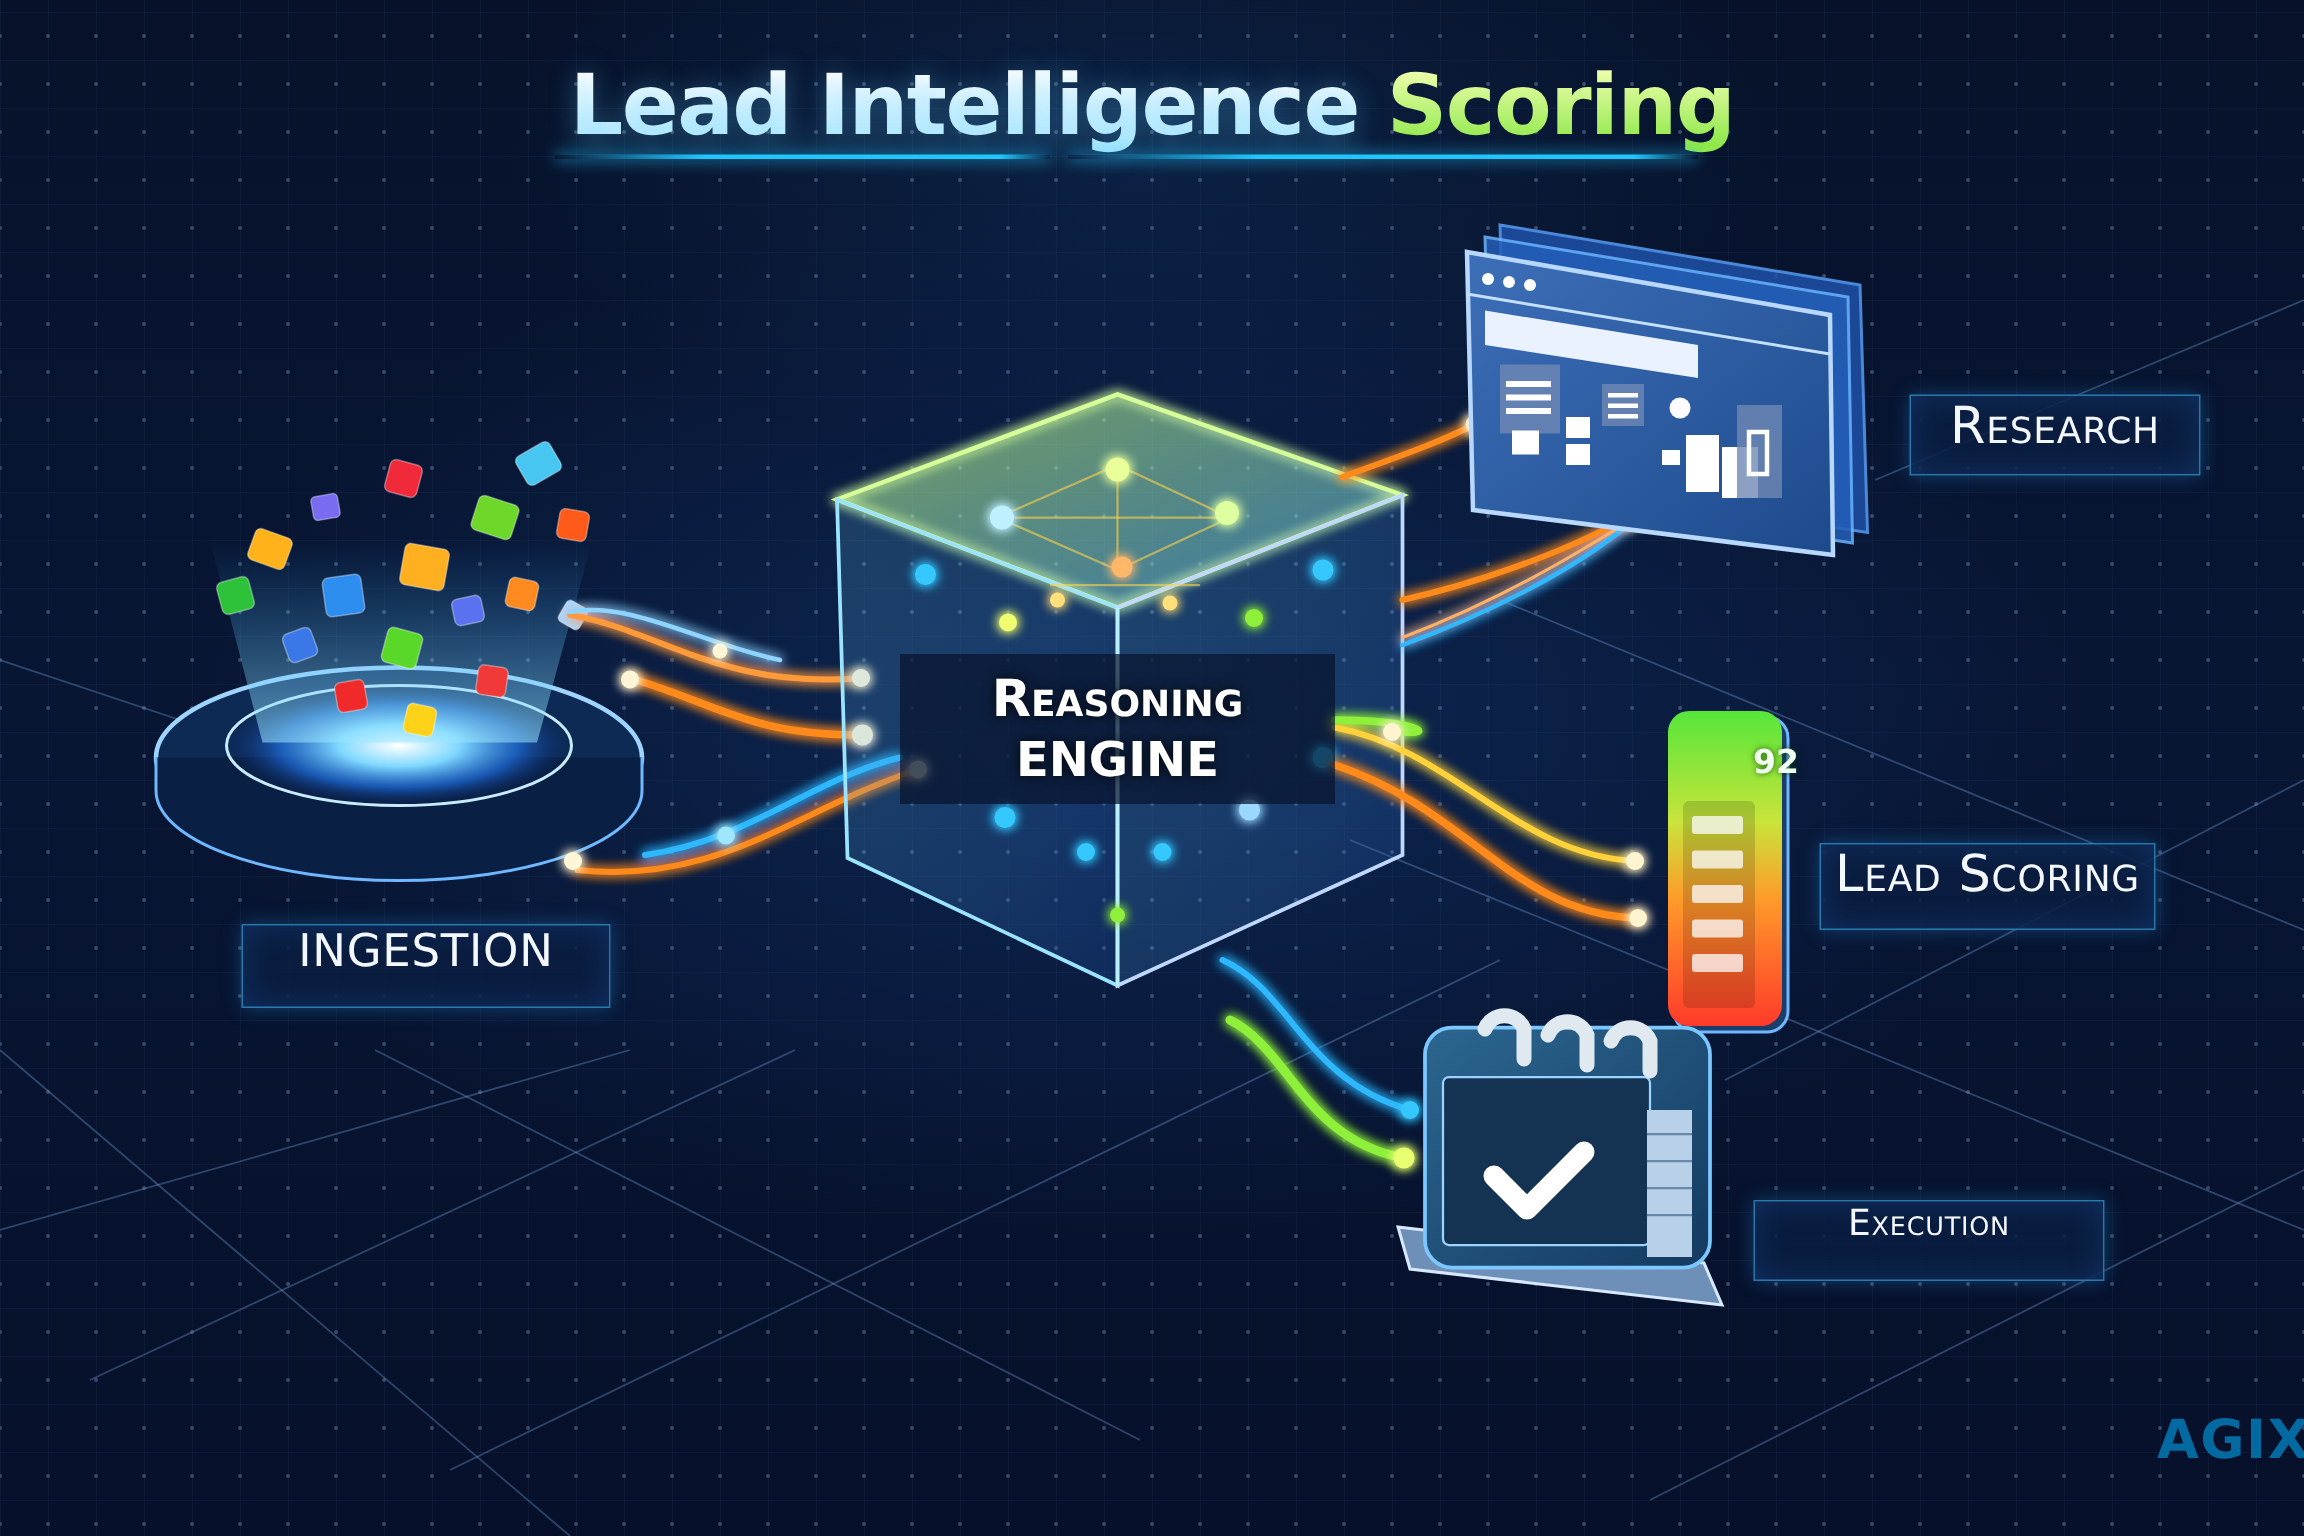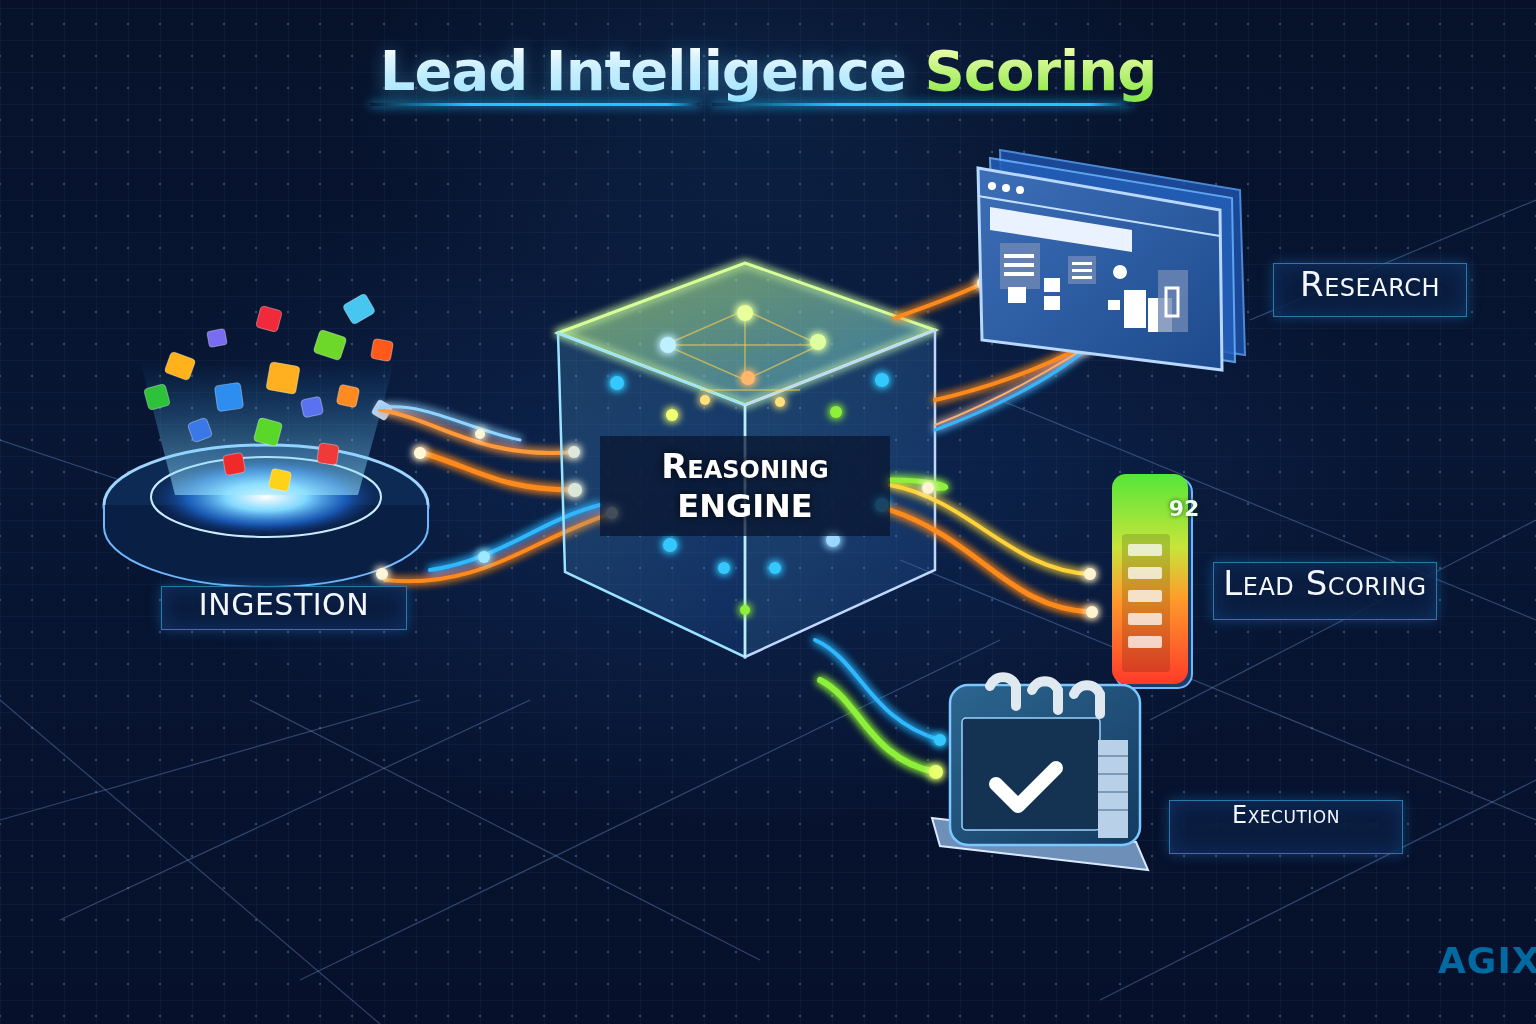--- a/index.html
+++ b/index.html
@@ -314,21 +314,21 @@
   </g>
 </svg>
 
 <div class="title">
   <span class="t1">Lead Intelligence</span>
   <span class="t2">Scoring</span>
 </div>
 <div class="title-rule" style="left:370px; width:330px;"></div>
 <div class="title-rule" style="left:712px; width:420px;"></div>
 
-<div class="label" style="left:128px; top:586px; width:246px; height:44px; font-size:30px;">
+<div class="label" style="left:128px; top:616px; width:246px; height:56px; font-size:30px;">
   <span>INGESTION</span>
 </div>
 
 <div class="engine-label">
   <span class="ln1">Reasoning</span>
   <span>ENGINE</span>
 </div>
 
 <div class="label smallcaps" style="left:1240px; top:263px; width:194px; height:54px; font-size:34px;">
   <span>Research</span>

